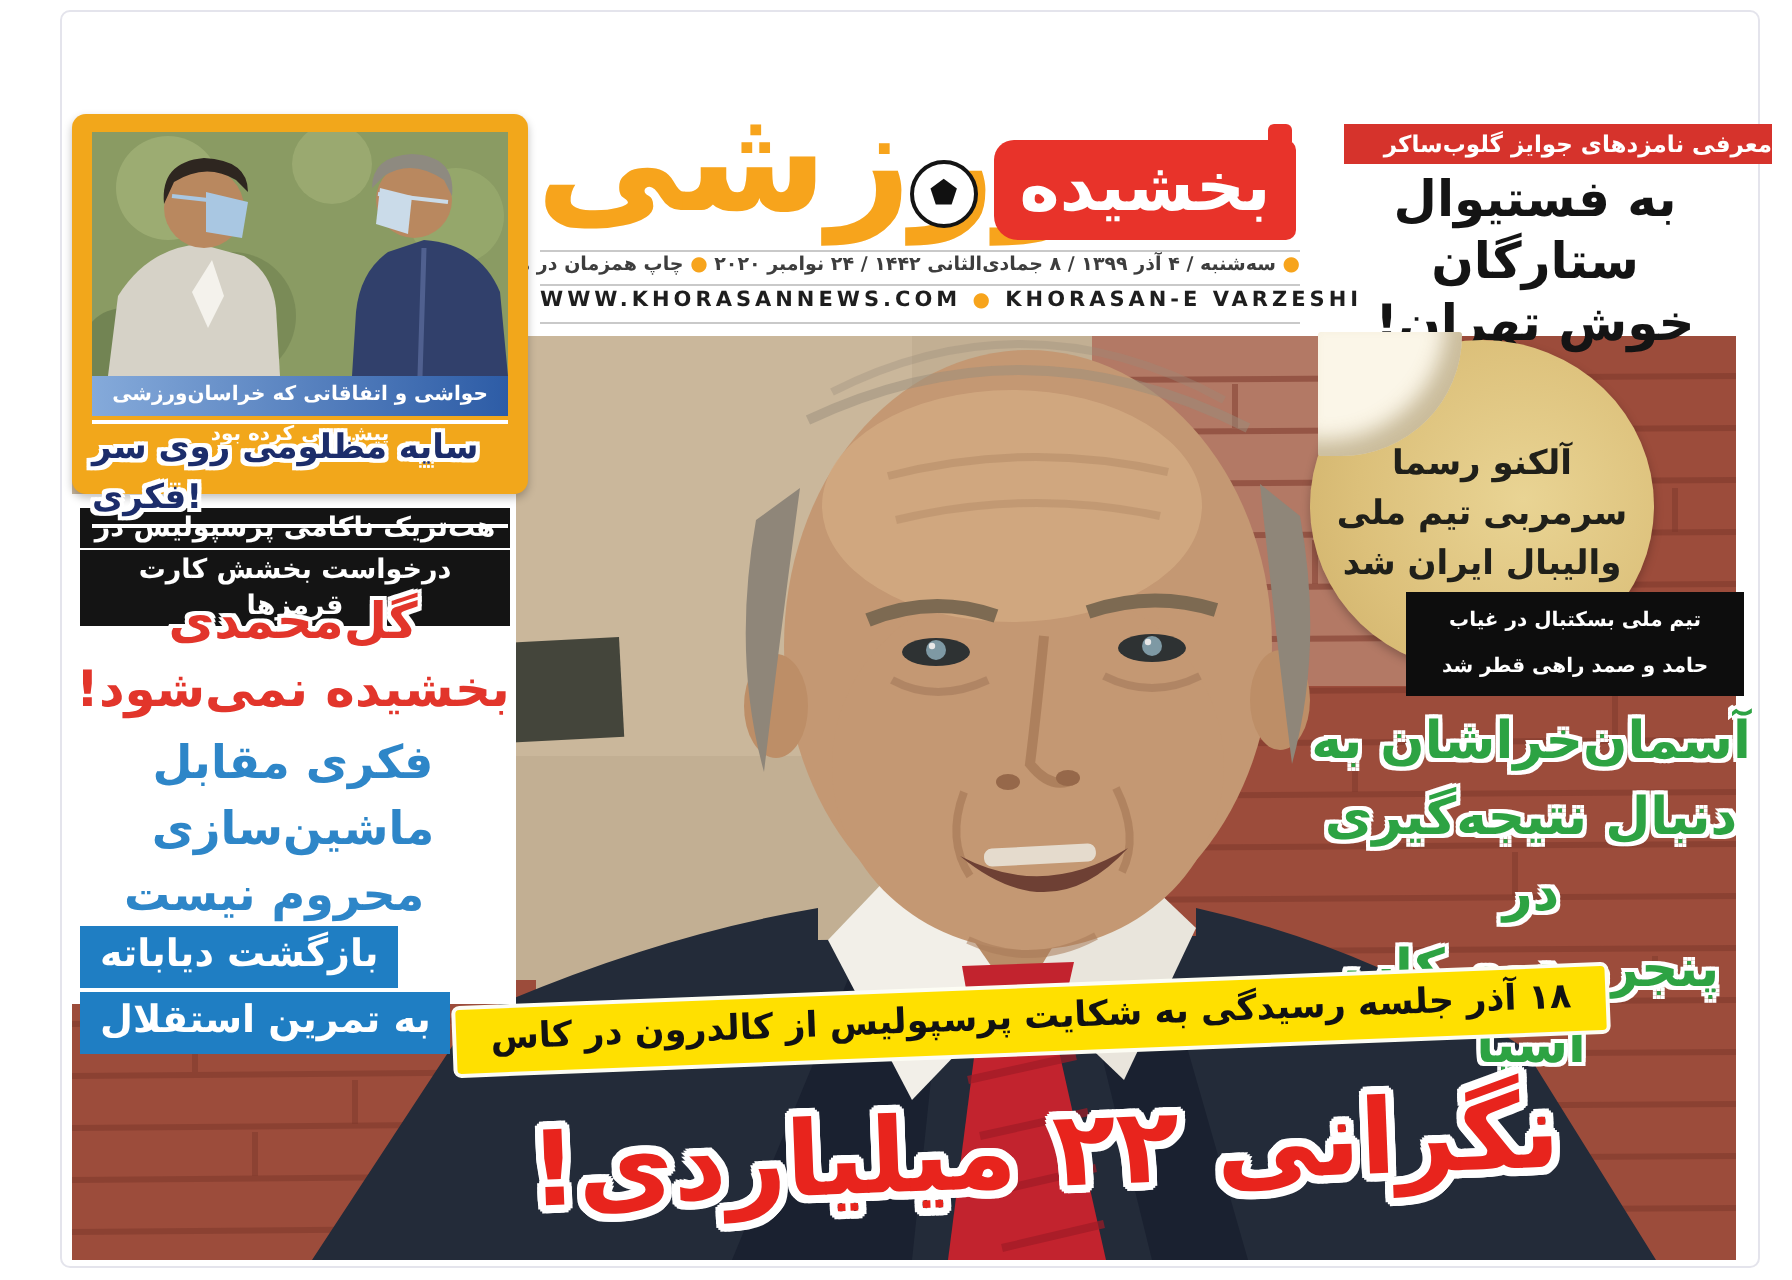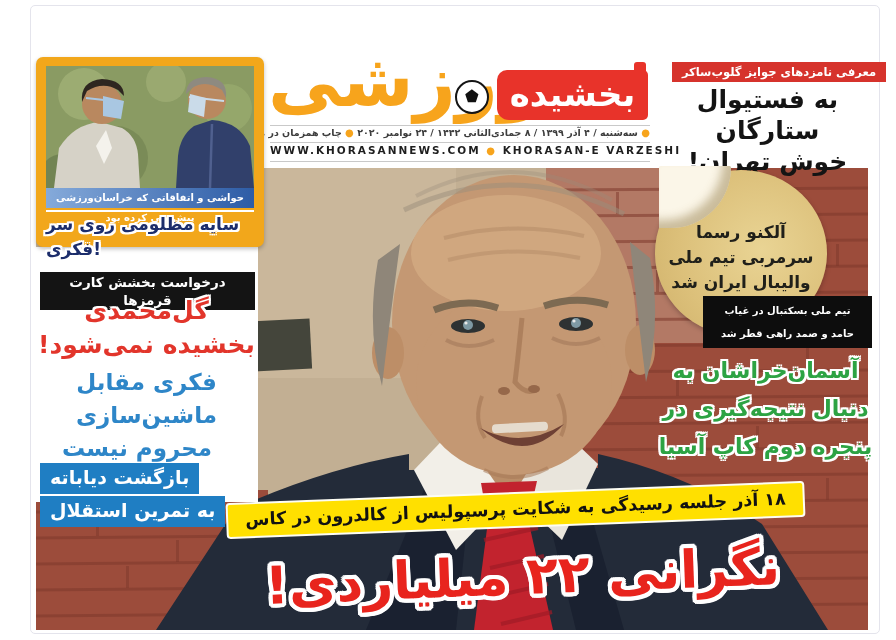--- a/index.html
+++ b/index.html
@@ -37,40 +37,40 @@
         clip-path:polygon(50% 8%,90% 38%,74% 86%,26% 86%,10% 38%);}
   .rule{height:1px;background:#c9c9c9;width:380px;left:270px;}
   .date-line{left:270px;top:127px;width:380px;text-align:center;font-size:9.5px;color:#3d3d3d;
              font-weight:bold;direction:rtl;white-space:nowrap;}
   .url-line{left:270px;top:144px;width:380px;text-align:center;font-size:10.5px;color:#1e1e1e;
             font-weight:bold;letter-spacing:2px;white-space:nowrap;}
   .orange-dot{color:#f7a41c;font-size:10px;}
 
   
   .tr-kicker{left:672px;top:62px;width:214px;height:20px;background:#d6332c;color:#fff;
-             font-size:11.5px;font-weight:bold;text-align:center;line-height:20px;direction:rtl;}
+             font-size:11.5px;font-weight:bold;text-align:right;line-height:20px;direction:rtl;}
   .tr-headline{left:645px;top:84px;width:245px;text-align:center;color:#141414;font-size:25px;
                font-weight:bold;line-height:31px;direction:rtl;}
 
   
   .sticker{left:655px;top:170px;width:172px;height:166px;z-index:4;}
   .sticker-circle{position:absolute;inset:0;border-radius:50%;
       background:radial-gradient(circle at 62% 48%,#e9d494 0%,#dcc07a 60%,#cfb069 100%);
       box-shadow:0 2px 5px rgba(0,0,0,.25);}
   .sticker-fold{position:absolute;left:4px;top:-4px;width:72px;height:62px;background:#fbf6e8;
       border-radius:2px 2px 80px 2px;box-shadow:inset -8px -8px 10px rgba(141,117,61,.45);}
   .sticker-text{position:absolute;left:0;top:50px;width:100%;text-align:center;direction:rtl;
       color:#20201a;font-size:17px;font-weight:bold;line-height:25px;}
 
   
   .bk-box{left:703px;top:296px;width:165px;background:#0d0d0d;color:#fff;font-size:10px;
           font-weight:bold;text-align:center;line-height:23px;padding:3px 2px;direction:rtl;z-index:4;}
 
   
-  .green-headline{left:648px;top:352px;width:235px;text-align:center;color:#2da343;font-size:22px;
+  .green-headline{left:648px;top:352px;width:235px;text-align:center;color:#2da343;font-size:26px;
                   font-weight:bold;line-height:38px;direction:rtl;z-index:4;}
 
   
   .left-panel{left:36px;top:247px;width:222px;height:255px;background:#fff;z-index:3;}
   .lc-kicker{left:40px;top:253px;width:215px;text-align:center;direction:rtl;z-index:4;}
   .lc-kicker span{display:inline-block;background:#141414;color:#fff;font-size:13.5px;
                   font-weight:bold;line-height:18px;padding:1px 7px;margin-bottom:1px;}
   .lc-red{left:36px;top:294px;width:221px;text-align:center;color:#e2352b;font-size:25px;
           font-weight:bold;line-height:34px;direction:rtl;z-index:4;}
   .lc-blue{left:36px;top:366px;width:221px;color:#2e86c8;font-size:23px;font-weight:bold;
@@ -282,21 +282,21 @@
     <span>حامد و صمد راهی قطر شد</span>
   </div>
 
   <div class="abs green-headline ow2">
     <span>آسمان‌خراشان به</span><br>
     <span>دنبال نتیجه‌گیری در</span><br>
     <span>پنجره دوم کاپ آسیا</span>
   </div>
 
   <div class="abs lc-kicker">
-    <br>
+    <span>هت‌تریک ناکامی پرسپولیس در</span><br>
     <span>درخواست بخشش کارت قرمزها</span>
   </div>
   <div class="abs lc-red ow2">
     <span>گل‌محمدی</span><br>
     <span>بخشیده نمی‌شود!</span>
   </div>
   <div class="abs lc-blue ow2">
     <span>فکری مقابل ماشین‌سازی</span>
     <span class="l2">محروم نیست</span>
   </div>

